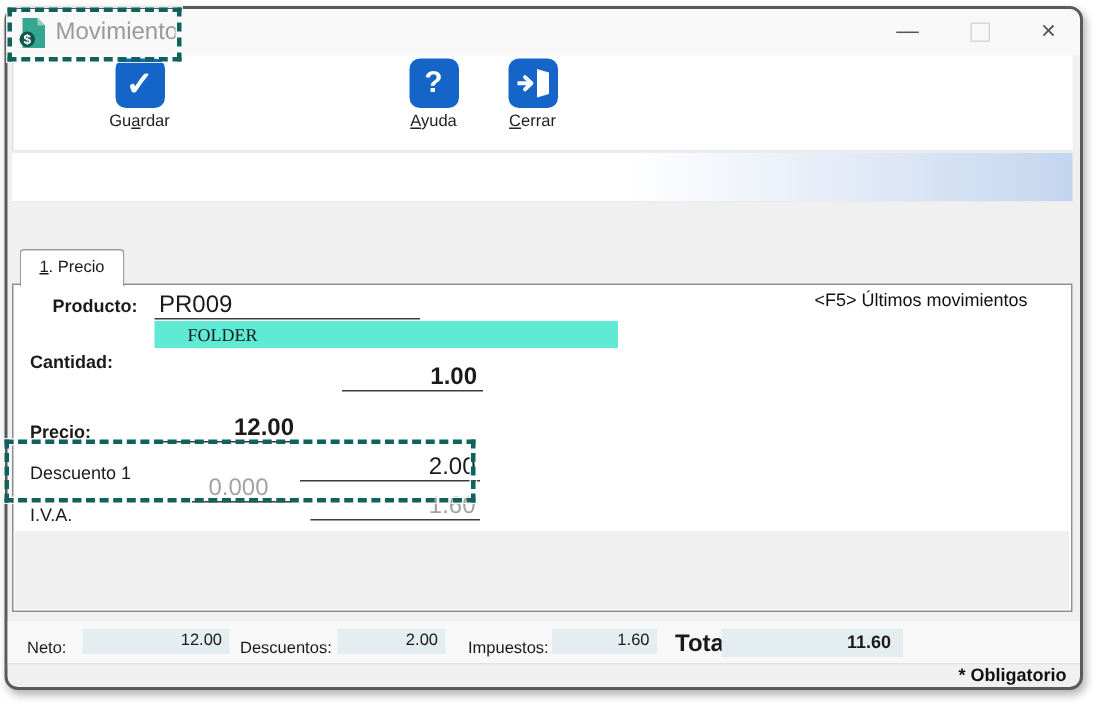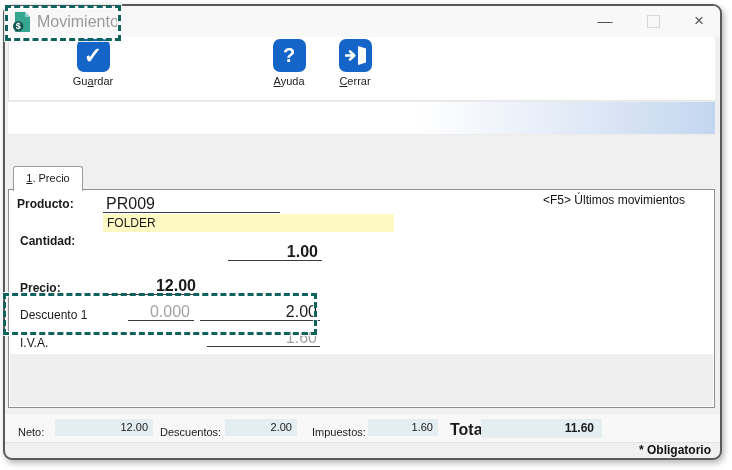--- a/index.html
+++ b/index.html
@@ -40,21 +40,21 @@
   .panel{position:absolute;left:3px;top:183px;width:705px;height:217px;background:#ffffff;
          border:1px solid #8f8f8f;box-shadow:inset 1px 1px 0 #ffffff;z-index:2;}
   .panel-gray{position:absolute;left:1px;right:1px;bottom:1px;height:52px;background:#efefef;}
   .flabel{position:absolute;font-size:12px;font-weight:bold;color:#1a1a1a;white-space:nowrap;}
   .flabel.plain{font-weight:normal;}
   .uline{position:absolute;height:16px;border-bottom:1px solid #3c3c3c;font-size:16px;
          line-height:16px;white-space:nowrap;}
   .uline.r{text-align:right;}
   .gray{color:#a3a3a3;}
   .bold{font-weight:bold;}
-  .descbox{position:absolute;background:#fef9c3;font-size:12px;line-height:18px;padding-left:4px;}
+  .descbox{position:absolute;background:#5eead4;font-size:12px;line-height:18px;padding-left:22px;font-family:Liberation Serif, serif;}
   .hotkeys{position:absolute;left:534px;top:3px;font-size:12px;line-height:15px;color:#111;
            white-space:nowrap;}
   
   .statusbar{position:absolute;left:0;top:408px;width:715px;height:28px;background:#f8f8f8;
              border-bottom:1px solid #e2e2e2;}
   .slabel{position:absolute;font-size:11px;color:#1a1a1a;top:420px;white-space:nowrap;}
   .slabel.total{font-weight:bold;font-size:16px;top:415px;}
   .sfield{position:absolute;top:413px;height:17px;background:#e4edef;font-size:11px;
           line-height:17px;text-align:right;padding-right:5px;box-sizing:border-box;}
   .sfield.total{height:19px;font-size:12px;font-weight:bold;line-height:19px;padding-right:8px;}
@@ -111,36 +111,36 @@
       <span class="tblabel"><span></span><span class="mn">C</span><span>errar</span></span>
     </div>
 
     <div class="gradband"></div>
 
     <div class="tab"><span></span><span class="mn">1</span><span>. Precio</span></div>
 
     <div class="panel">
       <div class="panel-gray"></div>
 
-      <span class="flabel" style="left:8px;top:7px;">Producto:</span>
+      <span class="flabel" style="left:26px;top:7px;">Producto:</span>
       <div class="uline" style="left:94px;top:6px;width:174px;padding-left:3px;">PR009</div>
       <div class="descbox" style="left:94px;top:24px;width:287px;height:18px;">FOLDER</div>
 
       <div class="hotkeys">
         <div>&lt;F5&gt; Últimos movimientos</div>
       </div>
 
       <span class="flabel" style="left:11px;top:44px;">Cantidad:</span>
       <div class="uline r bold" style="left:219px;top:54px;width:90px;padding-right:4px;">1.00</div>
 
       <span class="flabel" style="left:11px;top:91px;">Precio:</span>
       <div class="uline r bold" style="left:99px;top:88px;width:88px;padding-right:3px;">12.00</div>
 
       <span class="flabel plain" style="left:11px;top:118px;">Descuento 1</span>
-      <div class="uline r gray" style="left:119px;top:114px;width:62px;padding-right:4px;">0.000</div>
+      <div class="uline r gray" style="left:119px;top:128px;width:62px;padding-right:4px;text-align:center;">0.000</div>
       <div class="uline r" style="left:191px;top:114px;width:117px;padding-right:3px;">2.00</div>
 
       <span class="flabel plain" style="left:11px;top:146px;">I.V.A.</span>
       <div class="uline r gray" style="left:198px;top:140px;width:110px;padding-right:3px;">1.60</div>
     </div>
 
     <div class="statusbar"></div>
     <span class="slabel" style="left:13px;">Neto:</span>
     <div class="sfield" style="left:50px;width:98px;">12.00</div>
     <span class="slabel" style="left:155px;">Descuentos:</span>

